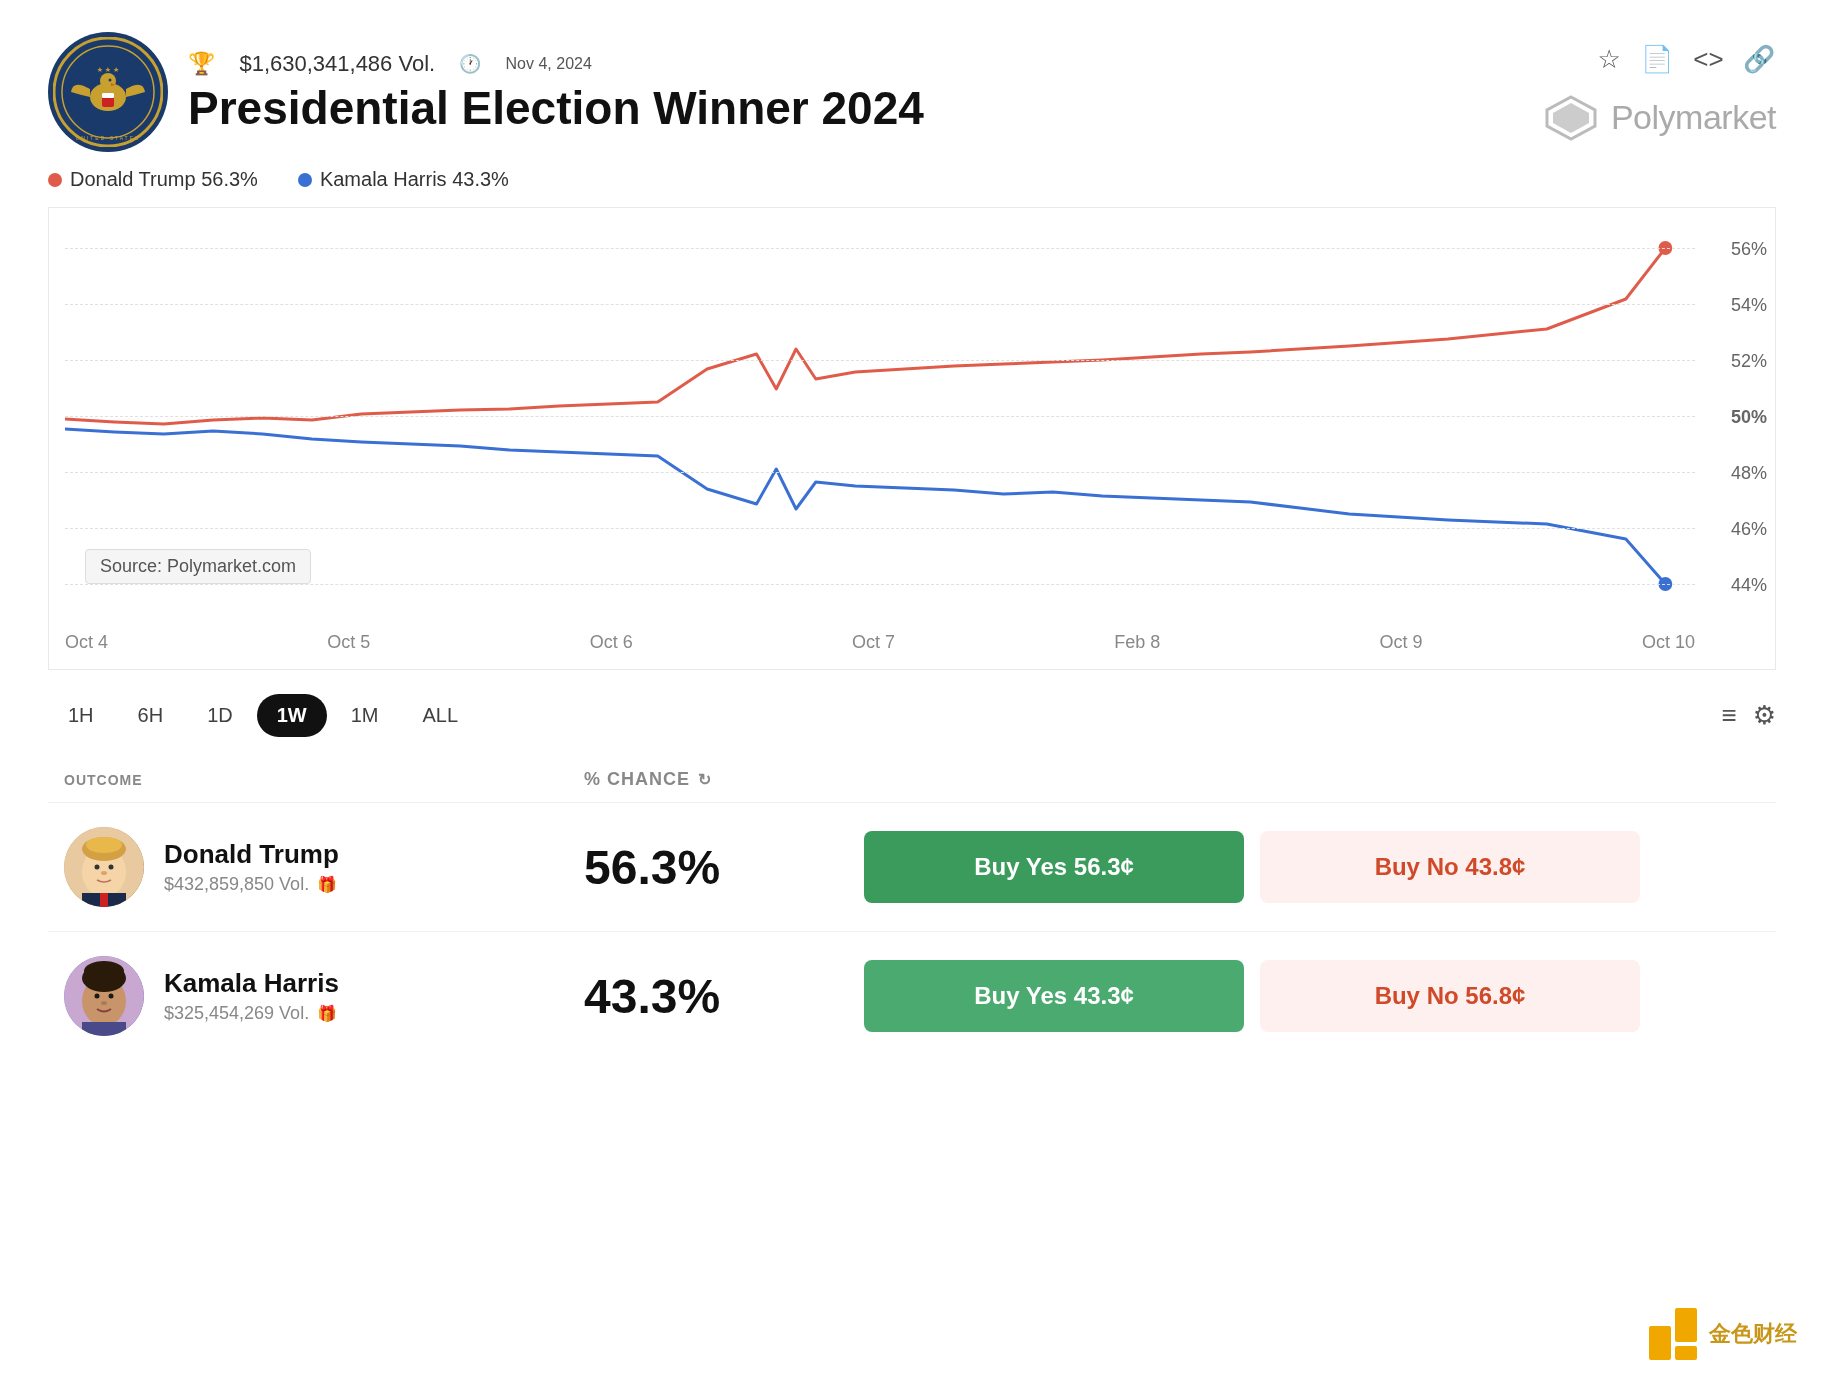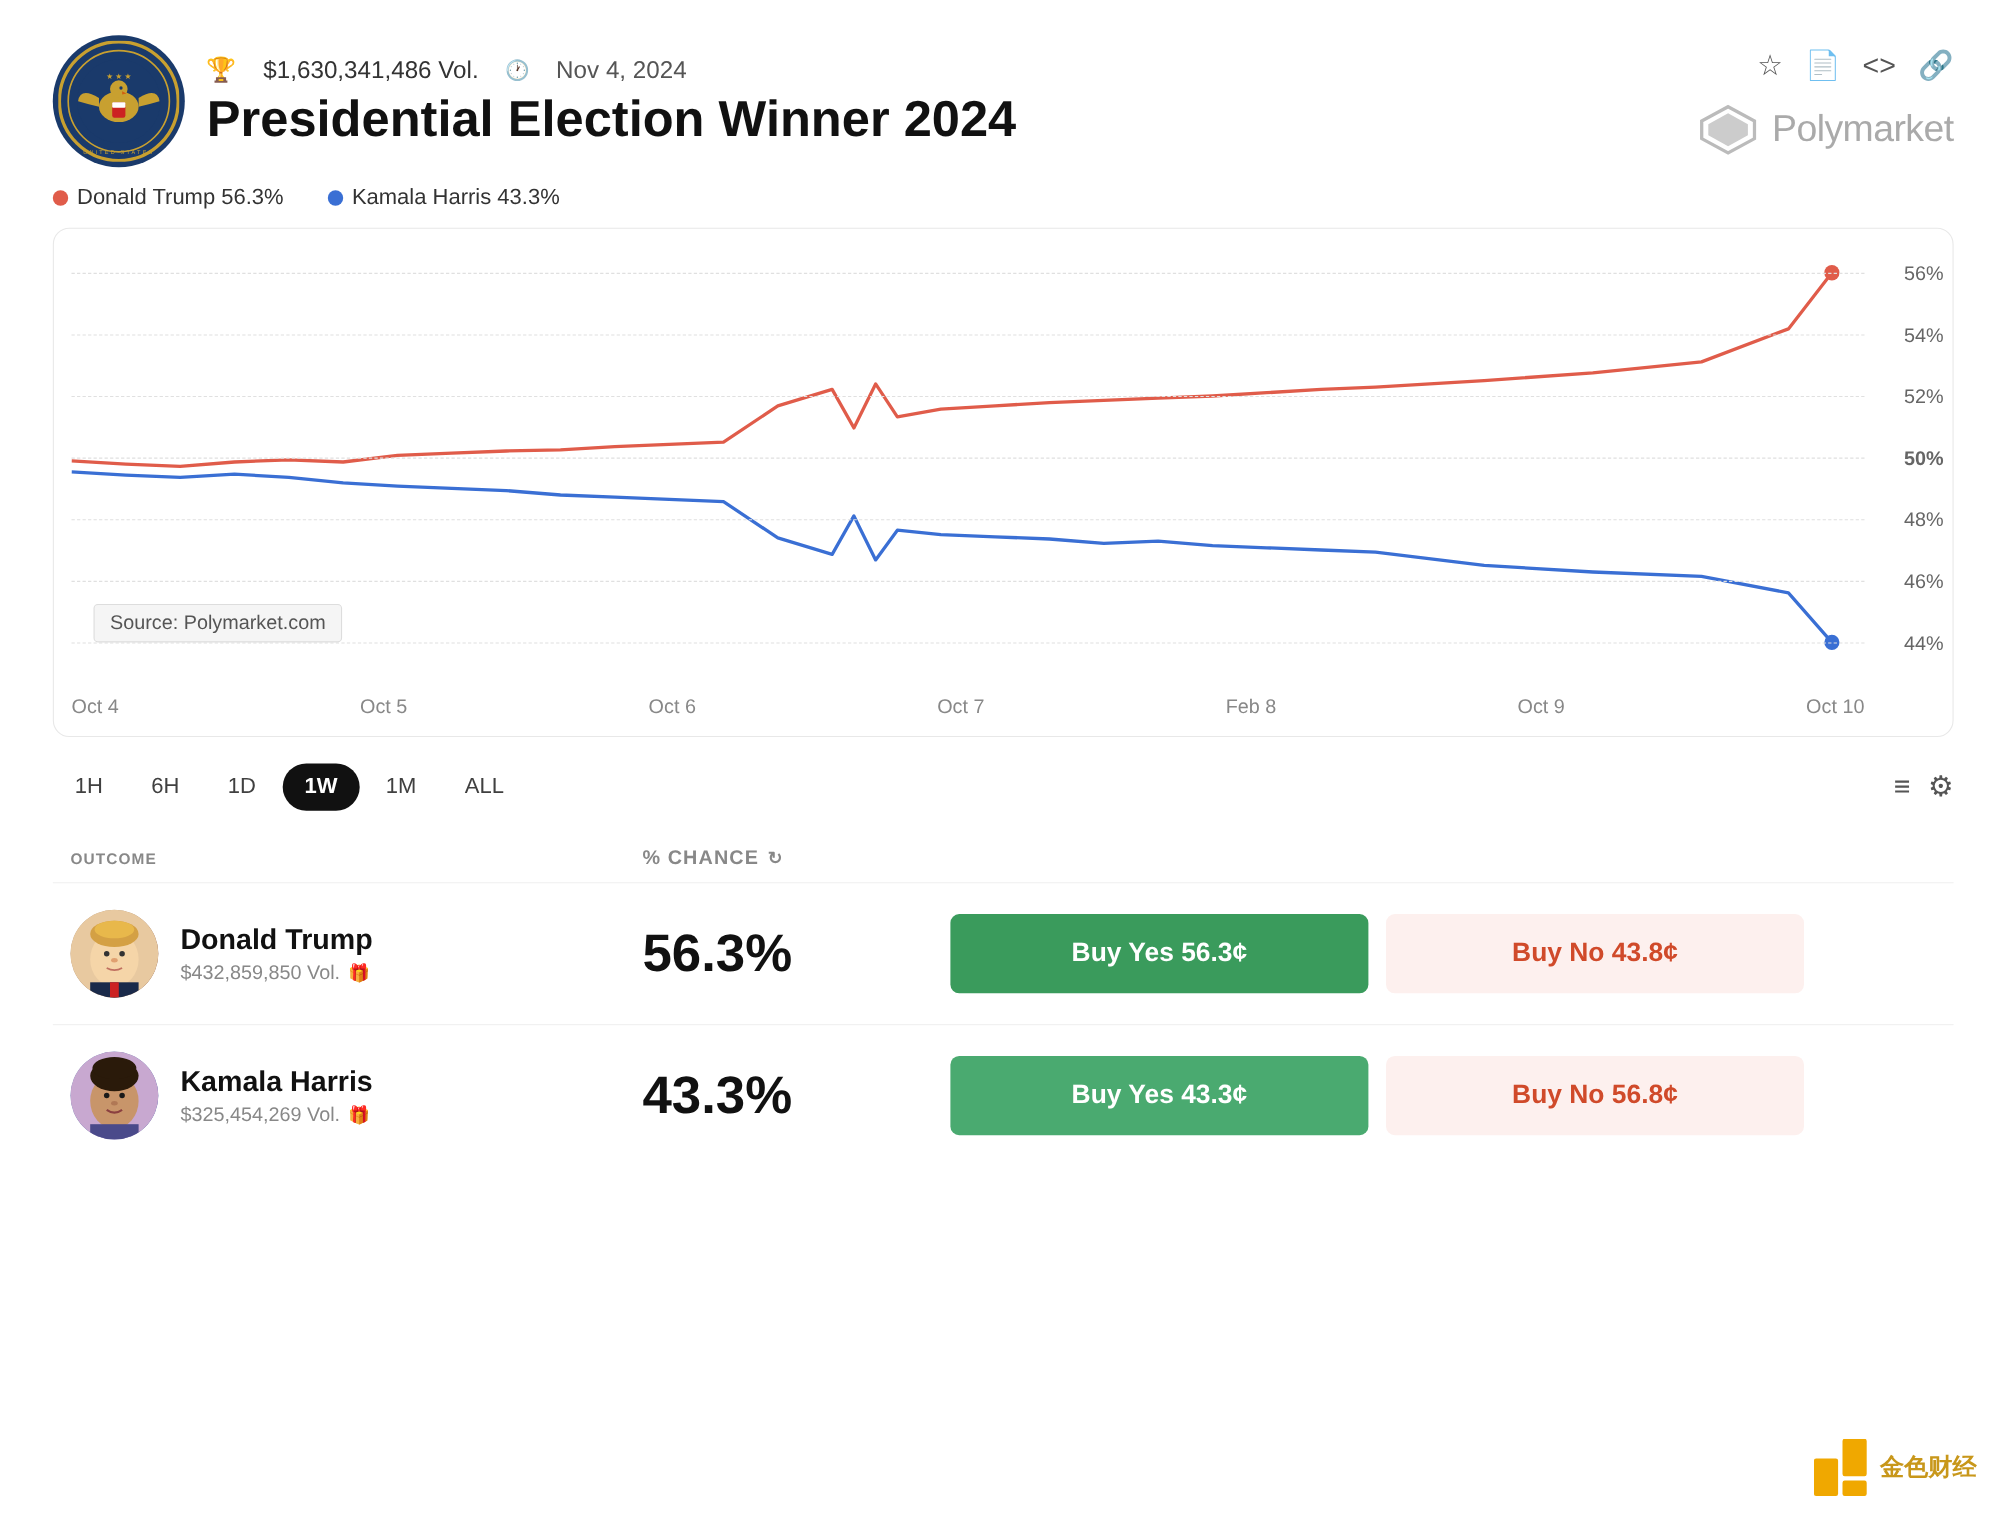--- a/index.html
+++ b/index.html
@@ -52,21 +52,21 @@
     .trophy-icon {
       color: #888;
       font-size: 22px;
     }
     .volume-text {
       font-size: 22px;
       color: #333;
       font-weight: 500;
     }
     .date-text {
-      font-size: 22px;
+      font-size: 16px;
       color: #555;
     }
     .clock-icon {
       color: #888;
       font-size: 18px;
     }
     .title-text {
       font-size: 46px;
       font-weight: 700;
       color: #111;
@@ -120,21 +120,21 @@
       width: 14px;
       height: 14px;
       border-radius: 50%;
       flex-shrink: 0;
     }
     .chart-wrapper {
       position: relative;
       width: 100%;
       background: #fff;
       border: 1px solid #e8e8e8;
-      border-radius: 15px;
+      border-radius: 0;
       padding: 16px 80px 16px 16px;
     }
     .chart-area {
       position: relative;
       width: 100%;
       height: 400px;
     }
     .chart-grid-line {
       position: absolute;
       left: 0;

